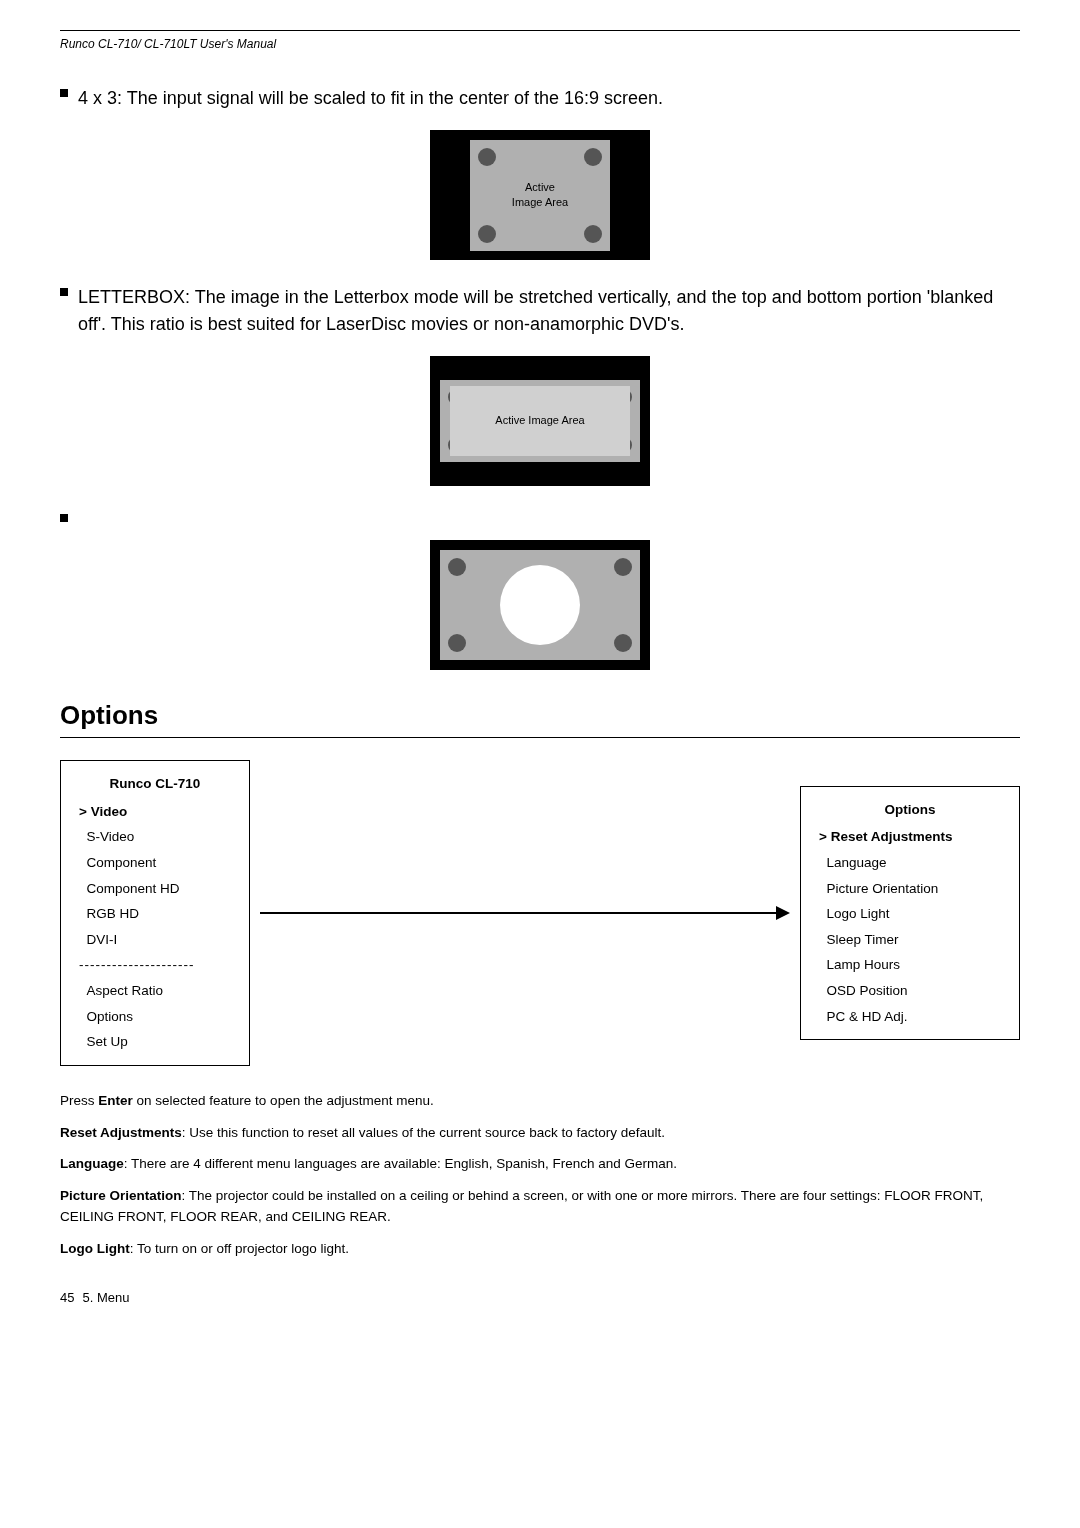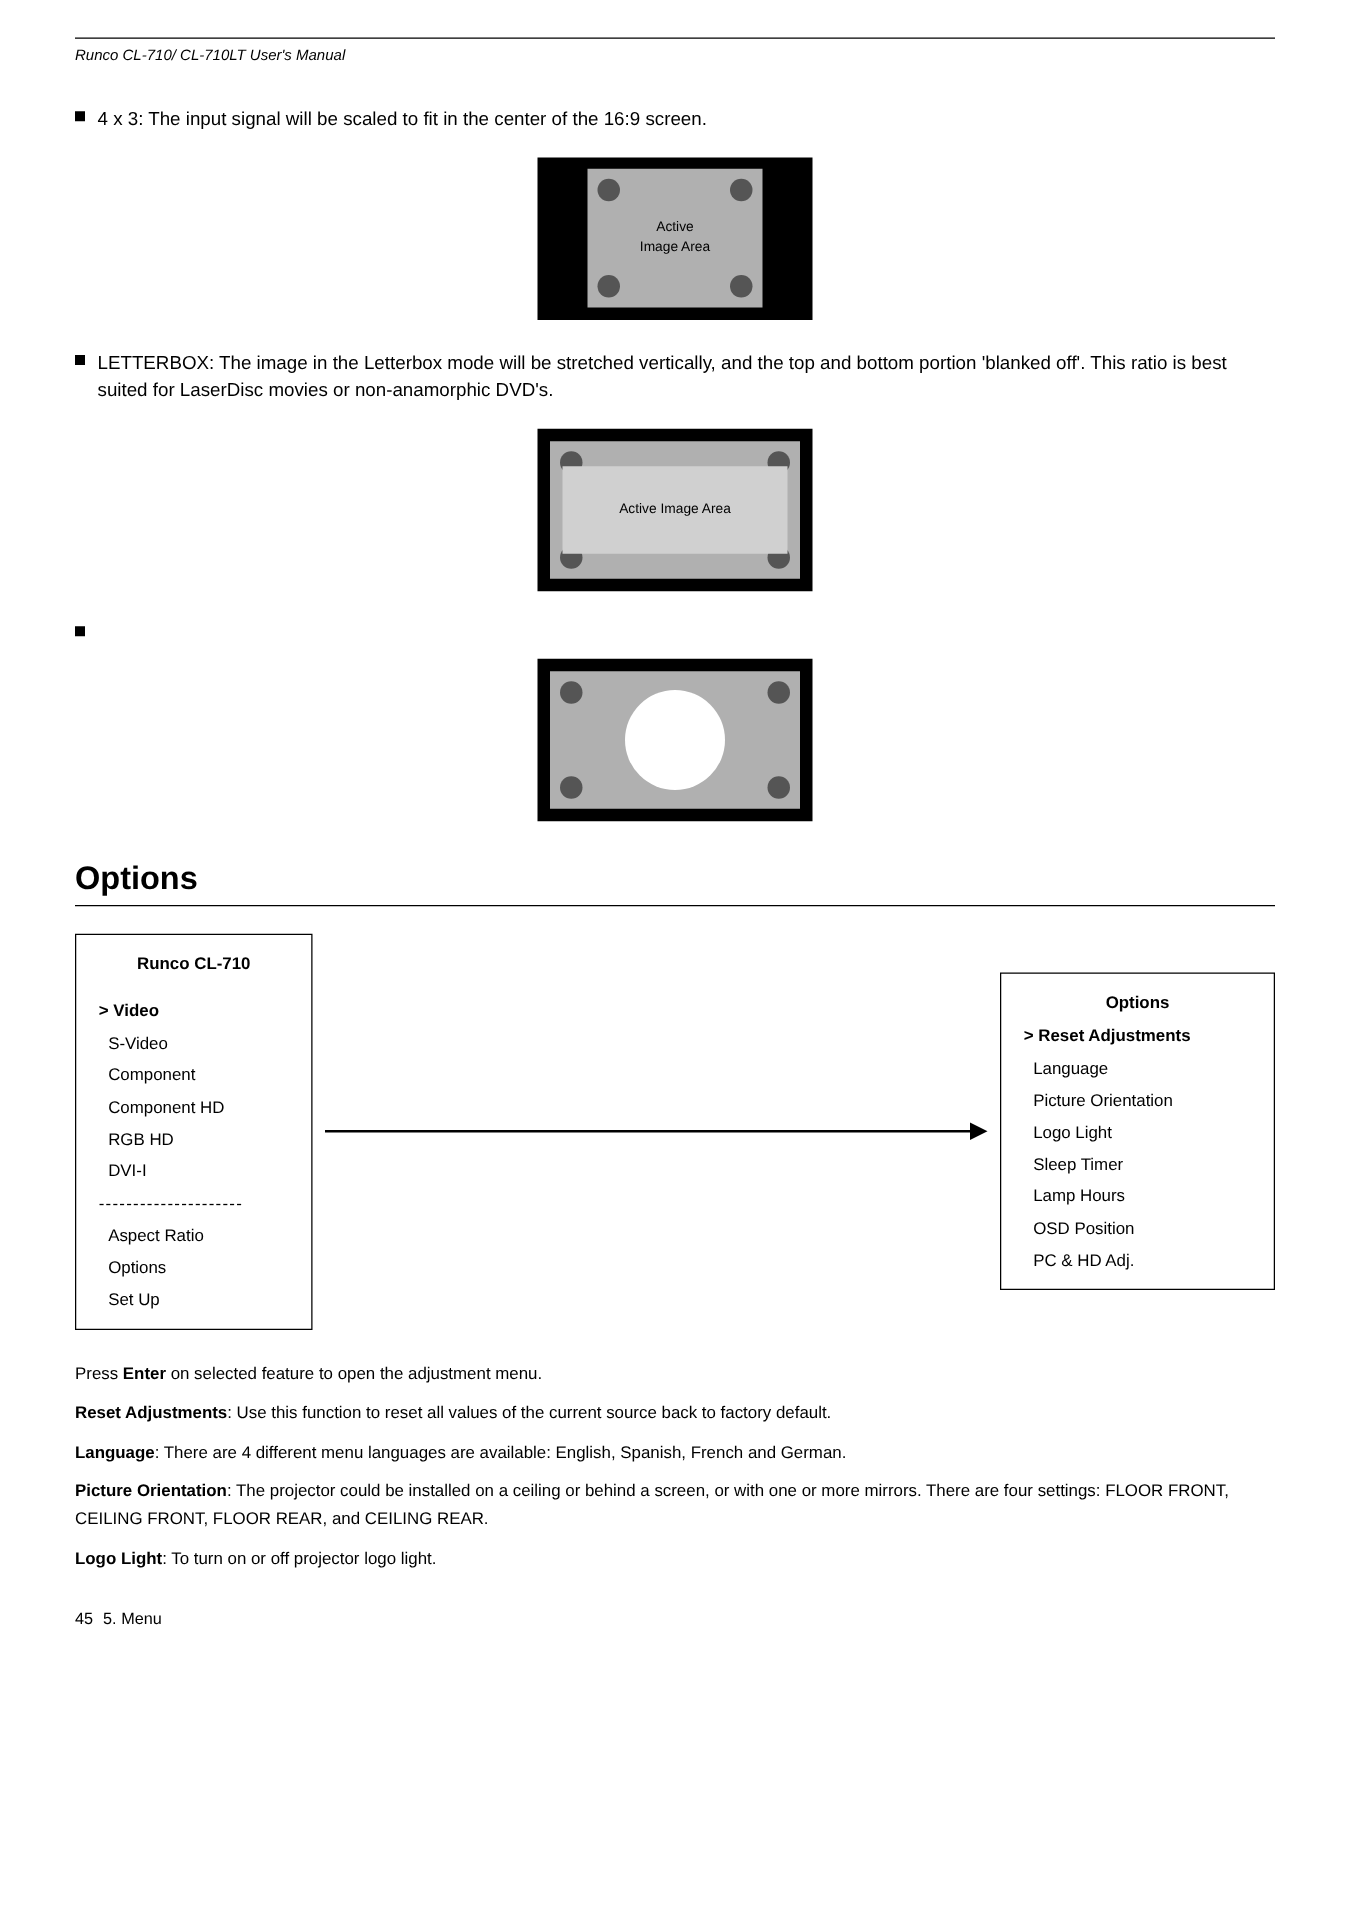--- a/index.html
+++ b/index.html
@@ -29,21 +29,21 @@
     }
     .bullet-square {
       width: 8px;
       height: 8px;
       background: #000;
       margin-top: 4px;
       margin-right: 10px;
       flex-shrink: 0;
     }
     .bullet-text {
-      font-size: 15px;
+      font-size: 18px;
       line-height: 1.5;
     }
     .diagram-container {
       display: flex;
       justify-content: center;
       margin: 18px 0 24px 0;
     }
     
     .screen-diagram {
       position: relative;
@@ -87,21 +87,21 @@
       width: 140px;
       height: 111px;
     }
     
     .diag2 {
       width: 220px;
       height: 130px;
     }
     .diag2 .screen-inner {
       width: 200px;
-      height: 110px;
+      height: 82px;
     }
     .letterbox-content {
       background: #d0d0d0;
       width: 180px;
       height: 70px;
       display: flex;
       align-items: center;
       justify-content: center;
       position: relative;
     }
@@ -138,21 +138,21 @@
     .menu-box {
       border: 1px solid #000;
       padding: 10px 18px;
       min-width: 190px;
       font-size: 13.5px;
       line-height: 1.9;
     }
     .menu-box .menu-title {
       font-weight: bold;
       text-align: center;
-      margin-bottom: 13px;
+      margin-bottom: 2px;
     }
     .menu-box .menu-item { }
     .menu-box .menu-item.selected { font-weight: bold; }
     .menu-box .menu-divider {
       letter-spacing: 1px;
       color: #000;
     }
     .arrow-line {
       display: flex;
       align-items: center;

